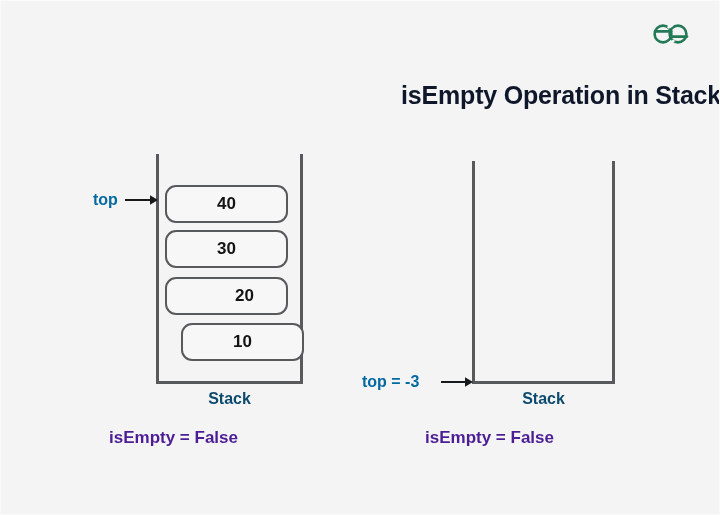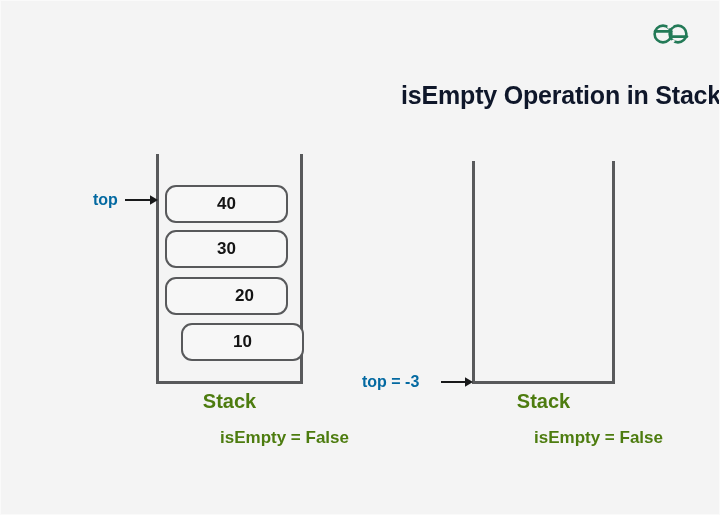--- a/index.html
+++ b/index.html
@@ -52,30 +52,30 @@
     position: absolute;
     box-sizing: border-box;
     border-left: 3px solid #58595b;
     border-right: 3px solid #58595b;
     border-bottom: 3px solid #58595b;
     background: transparent;
   }
   .stack-caption {
     position: absolute;
     text-align: center;
-    font-size: 20px;
+    font-size: 16px;
     font-weight: bold;
-    color: #4d7c0f;
+    color: #0c4a6e;
   }
   .result-caption {
     position: absolute;
-    text-align: right;
+    text-align: left;
     font-size: 17px;
     font-weight: bold;
-    color: #4d7c0f;
+    color: #4c1d95;
   }
 
   
   .stack-box {
     position: absolute;
     box-sizing: border-box;
     width: 123px;
     height: 38px;
     border: 2px solid #58595b;
     border-radius: 11px;

